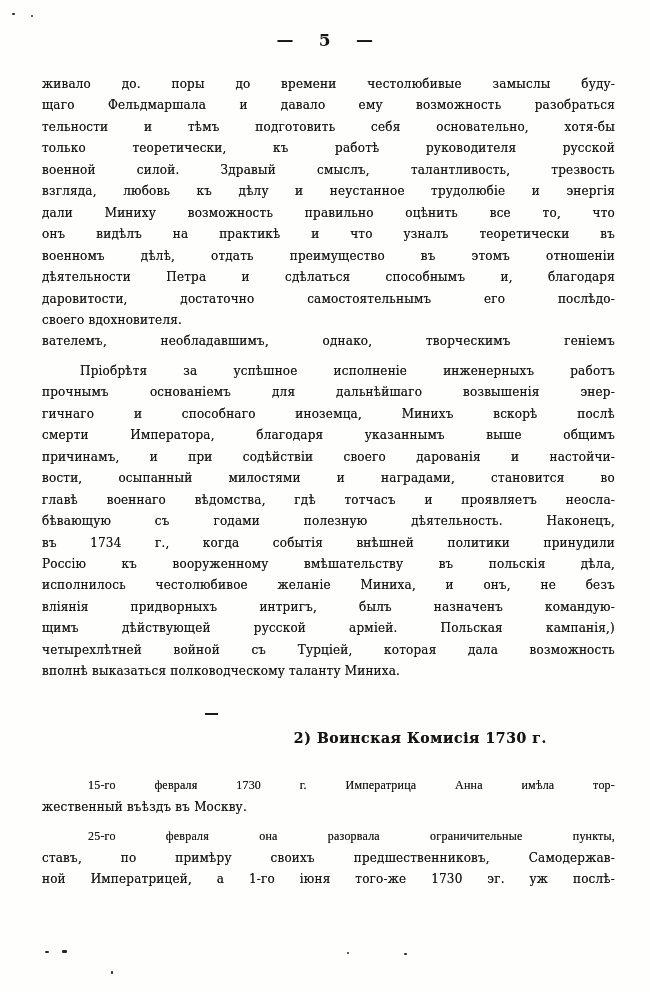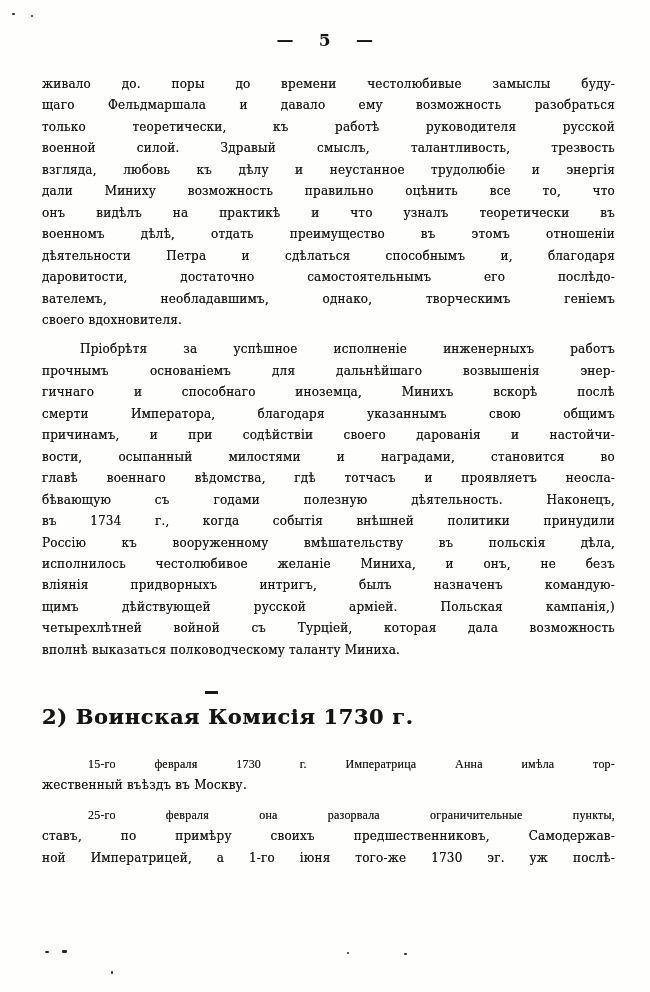--- a/index.html
+++ b/index.html
@@ -42,24 +42,24 @@
   }
   .line.flush { text-align: left; text-align-last: left; }
   .line.ind1 { padding-left: 38px; }
   .line.ind2 { padding-left: 46px; font-family: Liberation Serif, serif; }
   .divider {
     margin: 30px 0 12px 163px;
     width: 13px; height: 2.5px;
     background: #1b1a19;
   }
   .heading {
-    font-size: 21px;
+    font-size: 14px;
     font-weight: bold;
     line-height: 22px;
-    text-align: left;
+    text-align: right;
     padding-right: 68px;
     letter-spacing: 0.6px;
     margin: 0 0 26px 0;
     text-shadow: 0 0 0.5px rgba(22,21,20,0.7);
   }
   .speck {
     position: absolute;
     background: #2a2927;
     border-radius: 1px;
   }
@@ -67,36 +67,37 @@
 </head>
 <body>
 
 <div class="page" style="background: rgb(254, 254, 252); color: rgb(22, 21, 20);">
   <div class="page-number">—  5  —</div>
 
   <div class="text-block">
       <div class="paragraph">
         <div class="line">живало до. поры до времени честолюбивые замыслы буду-</div>
         <div class="line">щаго Фельдмаршала и давало ему возможность разобраться</div>
+        <div class="line">тельности и тѣмъ подготовить себя основательно, хотя-бы</div>
         <div class="line">только теоретически, къ работѣ руководителя русской</div>
         <div class="line">военной силой. Здравый смыслъ, талантливость, трезвость</div>
         <div class="line">взгляда, любовь къ дѣлу и неустанное трудолюбіе и энергія</div>
         <div class="line">дали Миниху возможность правильно оцѣнить все то, что</div>
         <div class="line">онъ видѣлъ на практикѣ и что узналъ теоретически въ</div>
         <div class="line">военномъ дѣлѣ, отдать преимущество въ этомъ отношеніи</div>
         <div class="line">дѣятельности Петра и сдѣлаться способнымъ и, благодаря</div>
         <div class="line">даровитости, достаточно самостоятельнымъ его послѣдо-</div>
+        <div class="line flush">своего вдохновителя.</div>
         <div class="line">вателемъ, необладавшимъ, однако, творческимъ геніемъ</div>
-        <div class="line flush">своего вдохновителя.</div>
       </div>
       <div class="paragraph">
         <div class="line ind1">Пріобрѣтя за успѣшное исполненіе инженерныхъ работъ</div>
         <div class="line">прочнымъ основаніемъ для дальнѣйшаго возвышенія энер-</div>
         <div class="line">гичнаго и способнаго иноземца, Минихъ вскорѣ послѣ</div>
-        <div class="line">смерти Императора, благодаря указаннымъ свою общимъ</div>
+        <div class="line">смерти Императора, благодаря указаннымъ выше общимъ</div>
         <div class="line">причинамъ, и при содѣйствіи своего дарованія и настойчи-</div>
         <div class="line">вости, осыпанный милостями и наградами, становится во</div>
         <div class="line">главѣ военнаго вѣдомства, гдѣ тотчасъ и проявляетъ неосла-</div>
         <div class="line">бѣвающую съ годами полезную дѣятельность. Наконецъ,</div>
         <div class="line">въ 1734 г., когда событія внѣшней политики принудили</div>
         <div class="line">Россію къ вооруженному вмѣшательству въ польскія дѣла,</div>
         <div class="line">исполнилось честолюбивое желаніе Миниха, и онъ, не безъ</div>
         <div class="line">вліянія придворныхъ интригъ, былъ назначенъ командую-</div>
         <div class="line">щимъ дѣйствующей русской арміей. Польская кампанія,)</div>
         <div class="line">четырехлѣтней войной съ Турціей, которая дала возможность</div>

